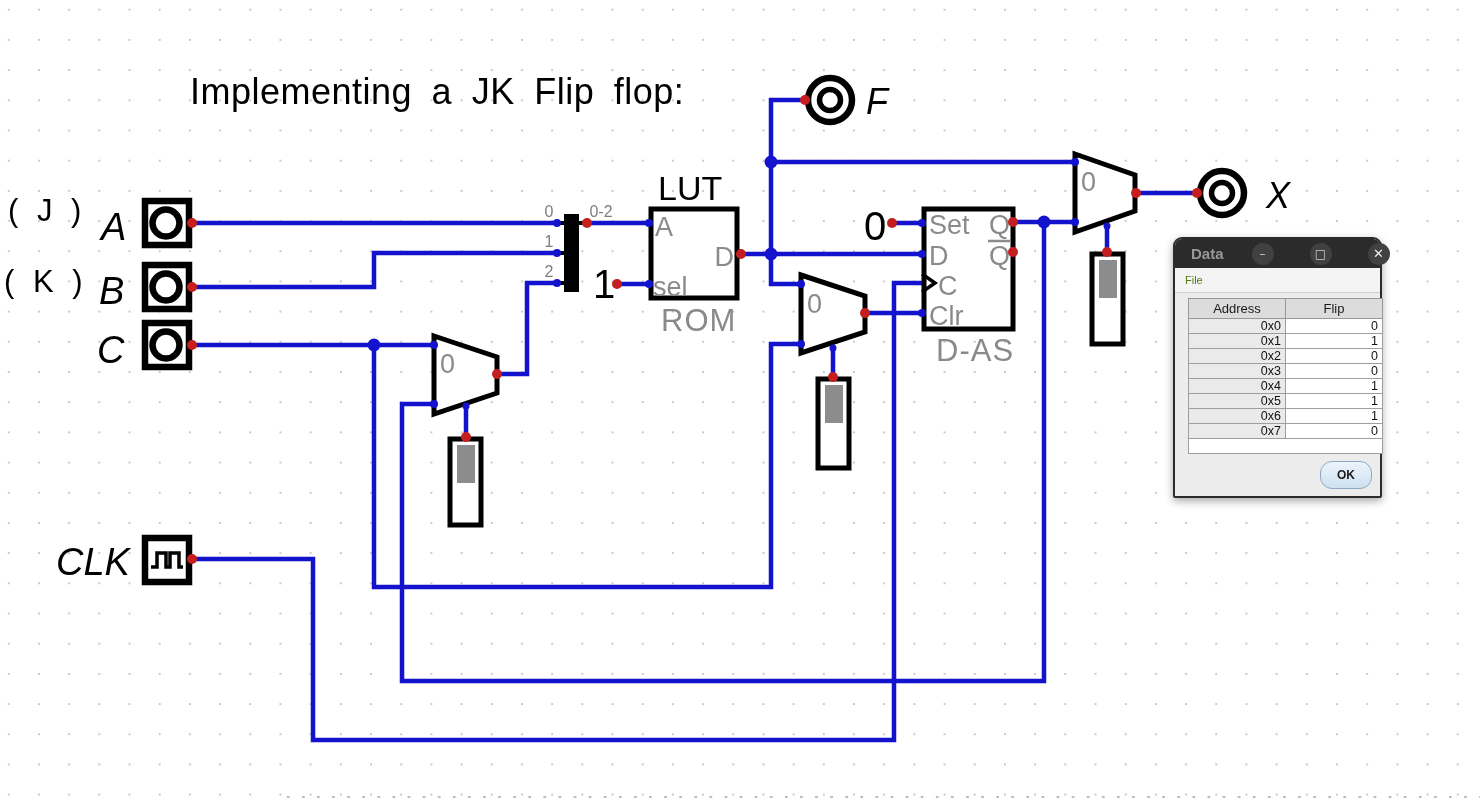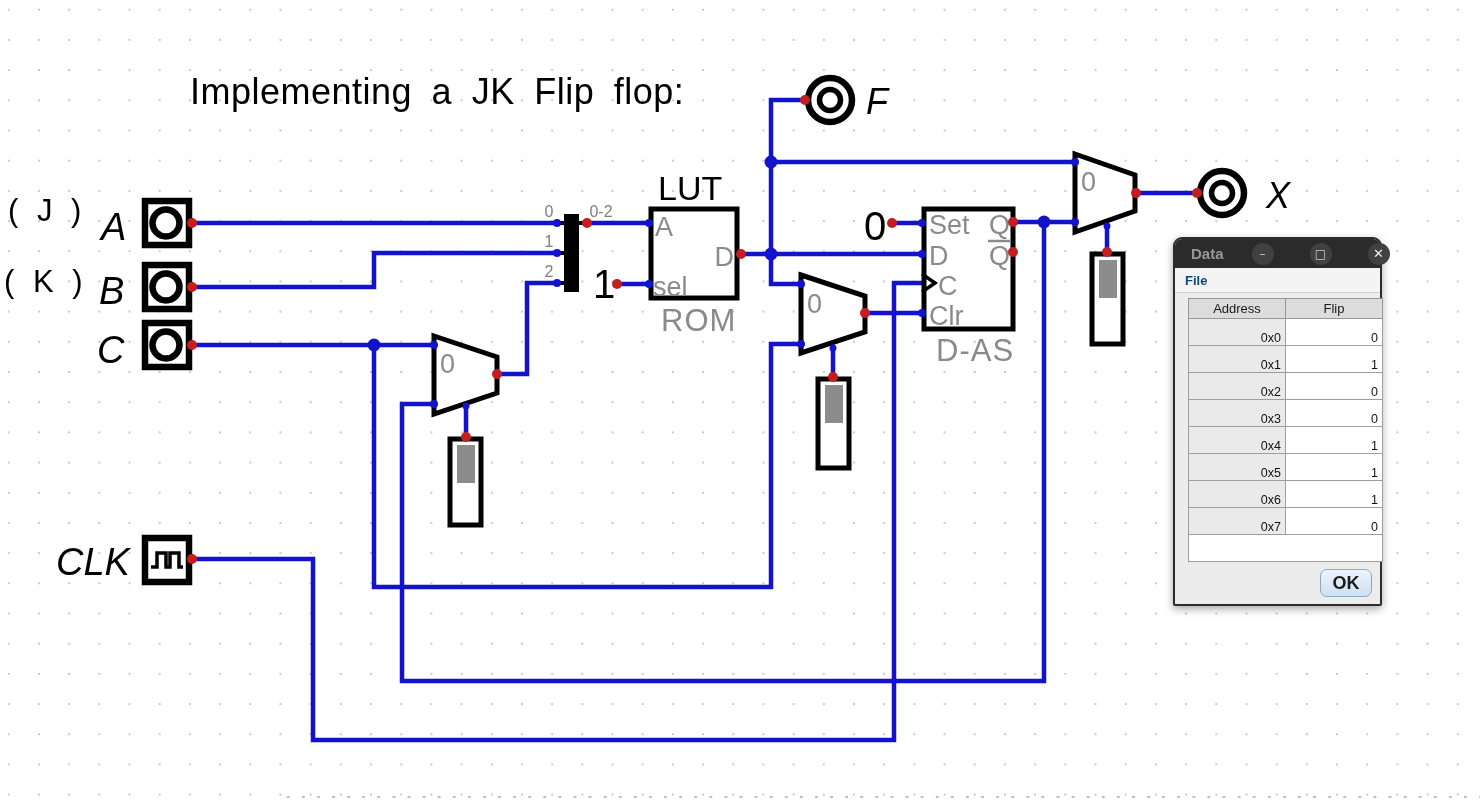--- a/index.html
+++ b/index.html
@@ -51,39 +51,39 @@
   .winbtn{
     width:22px;height:22px;border-radius:50%;background:#414141;color:#cccccc;
     font-size:12px;line-height:22px;text-align:center;margin-right:8px;flex:0 0 auto;
     font-family:"DejaVu Sans",sans-serif;
   }
   .winbtn.close{color:#ececec;font-size:13px;}
   .menubar{
     height:24px;background:#f4f4f4;border-bottom:1px solid #cfcfcf;
     display:flex;align-items:center;
   }
-  .menubar .menu-item{font-weight:bold;font-size:13px;color:#0c4a6e;padding:0 10px;}
+  .menubar .menu-item{font-weight:normal;font-size:11px;color:#4d7c0f;padding:0 10px;}
   .win-body{padding:5px 5px 7px 5px;}
   table.mem{border-collapse:collapse;width:100%;table-layout:fixed;margin-left:8px;}
   table.mem th{
     background:#dcdcdc;border:1px solid #979797;font-size:13px;font-weight:normal;
     color:#1a1a1a;height:19px;padding:0;
   }
   table.mem td{
     border:1px solid #9e9e9e;font-size:12.5px;height:14px;
-    padding:12px 4px 0 0;text-align:right;color:#111;
+    padding:0 4px 0 0;text-align:right;color:#111;
   }
   td.addr{background:#eaeaea;}
   td.val{background:#ffffff;}
   td.spacer{background:#ffffff;height:18px;}
   .btn-row{display:flex;justify-content:flex-end;padding:7px 3px 0 0;}
   .ok-btn{
-    width:50px;height:26px;border:1px solid #8ca8c2;border-radius:7px;
+    width:50px;height:26px;border:1px solid #8ca8c2;border-radius:12px;
     background:linear-gradient(#ecf4fc,#cfe0f0);
-    font-weight:bold;font-size:18px;color:#1a1a1a;
+    font-weight:bold;font-size:12px;color:#1a1a1a;
     display:flex;align-items:center;justify-content:center;
   }
 </style>
 </head>
 <body>
 
 <svg id="circuit" width="1480" height="802" viewBox="0 0 1480 802">
 
   <g>
     <path class="wire" d="M192 223 H557"></path>

